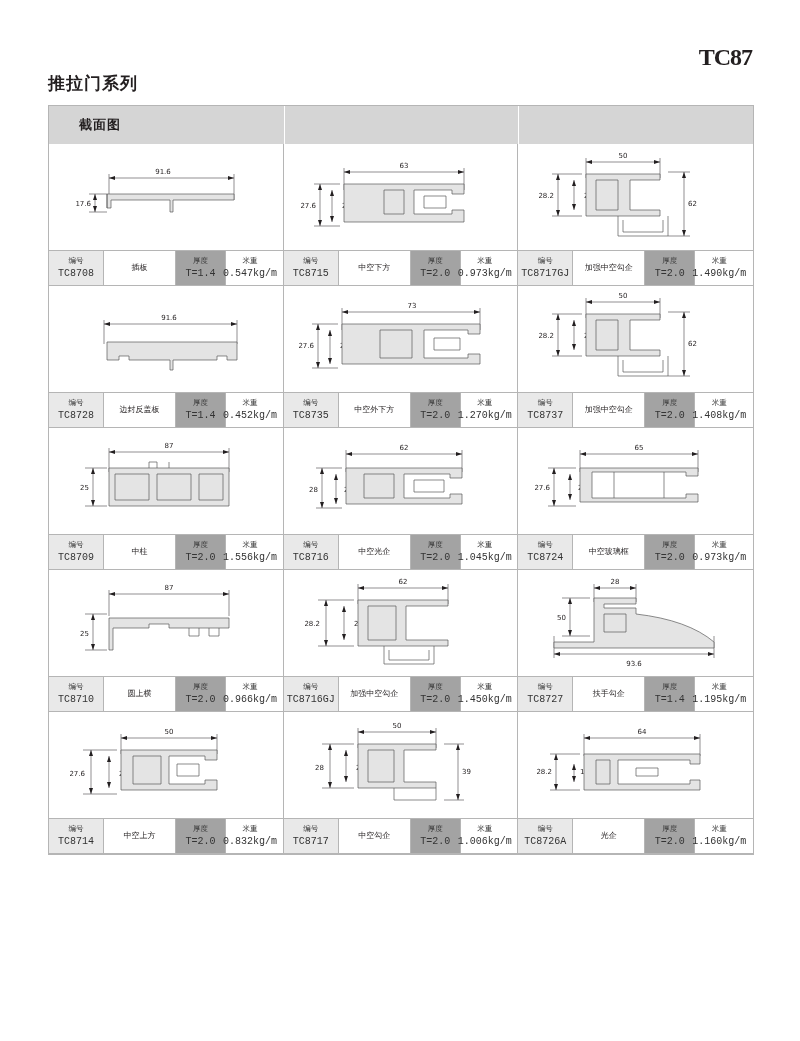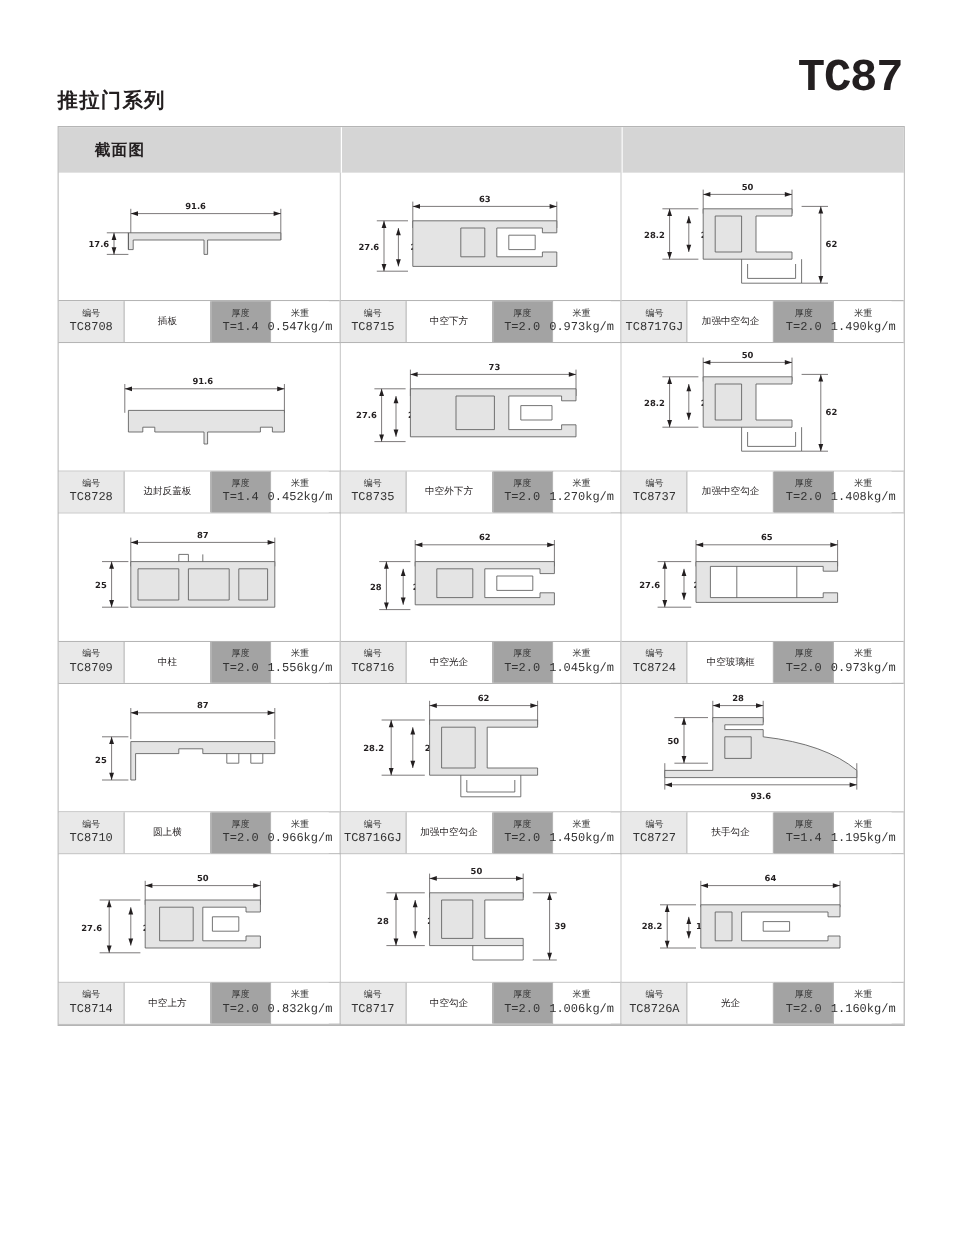--- a/index.html
+++ b/index.html
@@ -16,22 +16,22 @@
   
   .header{
     position:absolute;left:0;top:0;width:800px;height:96px;
   }
   .header-title{
     position:absolute;left:48px;top:72px;
     font-size:17px;font-weight:bold;letter-spacing:1px;color:#231f20;
   }
   .header-code{
     position:absolute;right:48px;top:44px;
-    font-size:38px;font-weight:bold;letter-spacing:-1px;color:#231f20;
-    font-family:Liberation Mono, monospace;
+    font-size:24px;font-weight:bold;letter-spacing:-1px;color:#231f20;
+    font-family:Liberation Serif, serif;
   }
   
   .table{
     position:absolute;left:48px;top:105px;width:704px;
     border:1px solid #b5b5b5;border-collapse:collapse;
   }
   .titlebar{display:flex;width:704px;height:38px;}
   .titlebar .cell{
     background:#d5d5d5;border-right:1px solid #ffffff;
     box-sizing:border-box;display:flex;align-items:center;
@@ -44,21 +44,21 @@
     padding-left:30px;font-size:13px;font-weight:bold;color:#231f20;letter-spacing:1px;text-align:center;
   }
 
   .grid{display:flex;flex-wrap:wrap;width:704px;}
   .cellblock{
     width:234.66px;box-sizing:border-box;
     border-right:1px solid #b5b5b5;border-bottom:1px solid #b5b5b5;
   }
   .cellblock.last{border-right:none;}
   .drawing{
-    height:106px;position:relative;overflow:hidden;background:#fff;font-weight:bold;
+    height:106px;position:relative;overflow:hidden;background:#fff;
   }
   .drawing svg{position:absolute;left:0;top:0;}
   .spec{
     display:flex;height:34px;border-top:1px solid #b5b5b5;
   }
   .spec .sc{
     box-sizing:border-box;border-right:1px solid #b5b5b5;
     display:flex;flex-direction:column;justify-content:center;align-items:center;
     font-size:7.5px;line-height:1.5;color:#231f20;
   }

